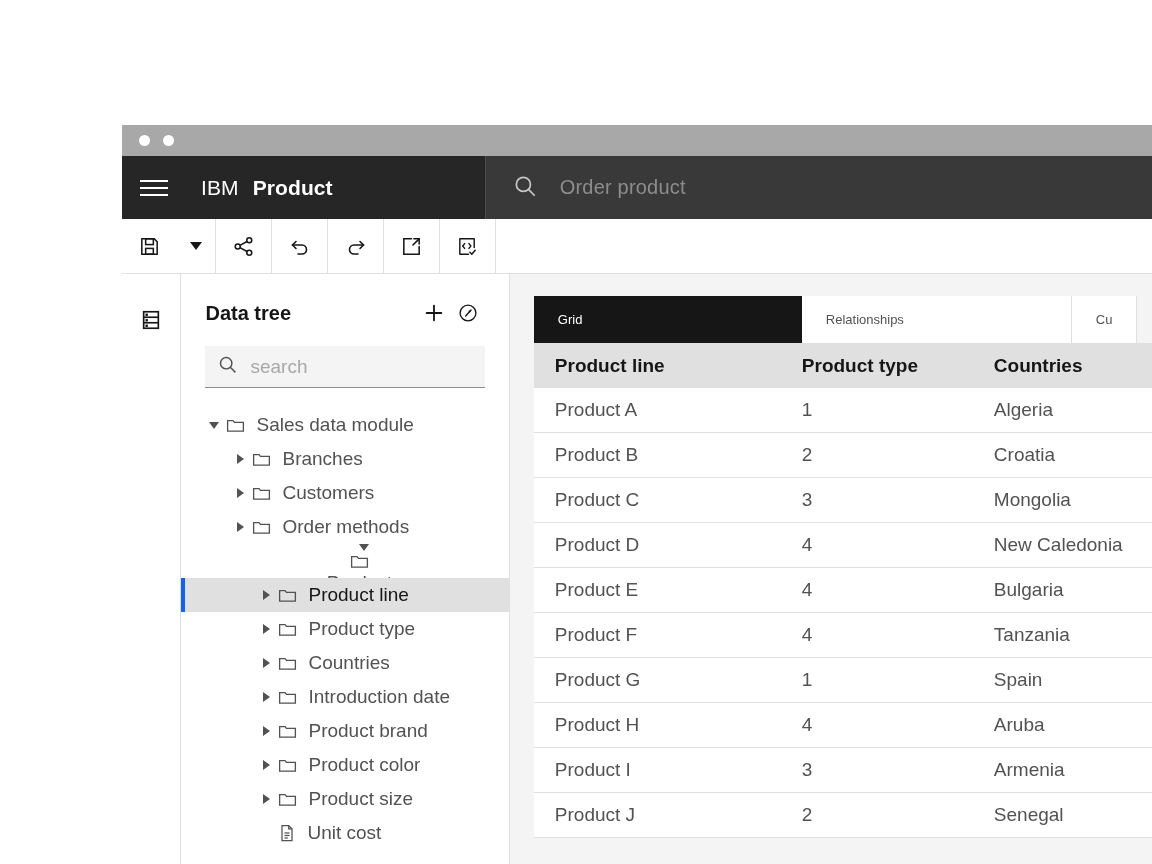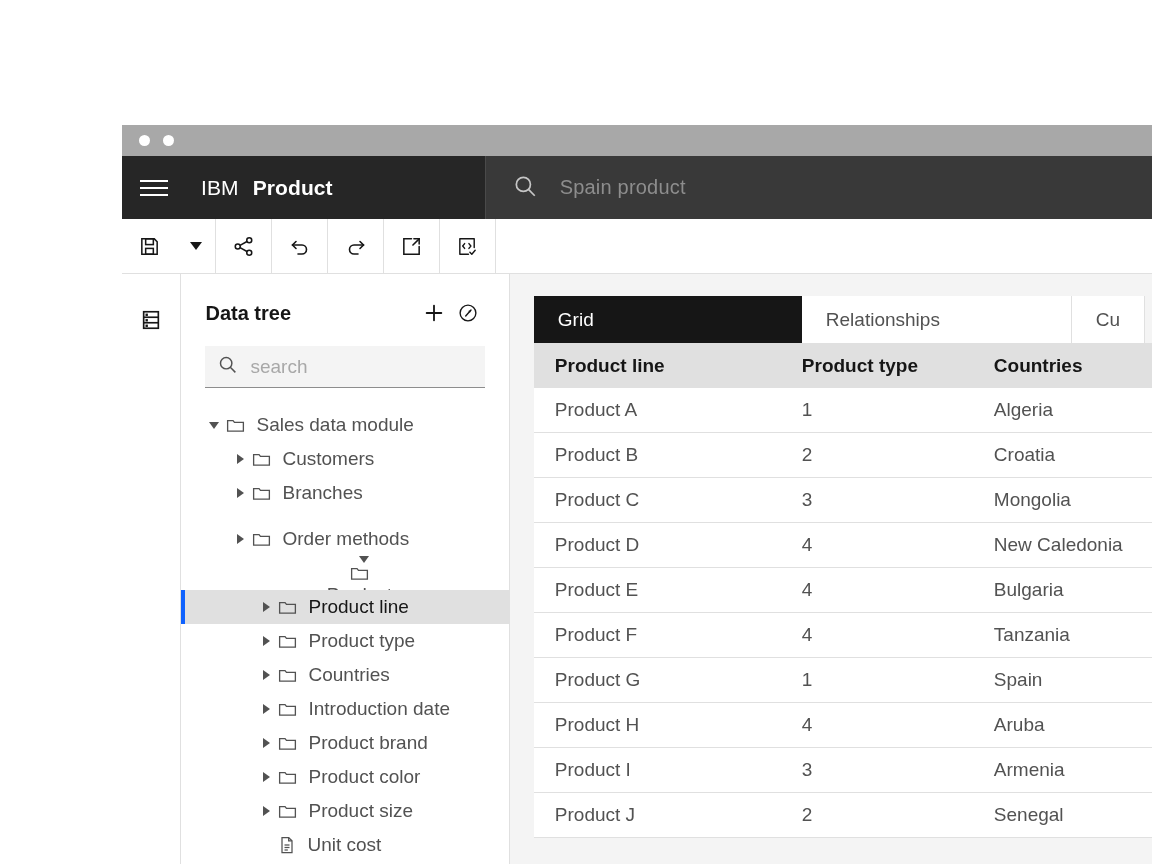--- a/index.html
+++ b/index.html
@@ -157,21 +157,21 @@
   .content { flex: 1 1 auto; background: #f4f4f4; overflow: hidden; position: relative; }
 
   .tabs {
     display: flex; align-items: stretch;
     height: 47px;
     margin: 22px 0 0 24px;
   }
   .tab {
     display: flex; align-items: center;
     padding: 0 24px;
-    font-size: 19px;
+    font-size: 13px;
     color: #525252;
     background: #ffffff;
     cursor: pointer;
     white-space: nowrap;
     border-right: 1px solid #e0e0e0;
   }
   .tab.active { background: #161616; color: #ffffff; border-right: none; }
   .tab.w-grid { width: 268px; }
   .tab.w-rel { width: 270px; }
 
@@ -217,21 +217,21 @@
         <span class="b-strong">Product</span>
       </div>
       <div class="header-spacer"></div>
       <div class="searchwrap">
         <span>
           <svg width="26" height="26" viewBox="0 0 24 24" fill="none" stroke="#c6c6c6" stroke-width="1.6">
             <circle cx="10.5" cy="10.5" r="6.5"></circle>
               <line x1="15.2" y1="15.2" x2="21" y2="21"></line>
           </svg>
         </span>
-        <span class="search-ph">Spain product</span>
+        <span class="search-ph">Order product</span>
       </div>
     </div>
 
     <div class="toolbar">
       <div class="tb-group">
         <div class="tb-btn">
           <svg width="23" height="23" viewBox="0 0 24 24" fill="none" stroke="#161616" stroke-width="1.6">
             <path d="M4 4h13l3 3v13H4z"></path>
               <rect x="8" y="4" width="8" height="6"></rect>
               <rect x="8" y="14" width="8" height="6"></rect>
@@ -347,34 +347,34 @@
             </div>
             <div class="tnode" style="padding-left: 48px;">
               <span class="tw">
                 <span class="chev-r"></span>
               </span>
               <span class="ico">
                 <svg width="21" height="21" viewBox="0 0 24 24" fill="none" stroke="#525252" stroke-width="1.5">
                   <path d="M3 6.5h6.2l1.6 2H21v10H3z"></path>
                 </svg>
               </span>
+              <span class="tlabel">Branches</span>
+            </div>
+            <div class="tnode" style="padding-left: 48px;">
+              <span class="tw">
+                <span class="chev-r"></span>
+              </span>
+              <span class="ico">
+                <svg width="21" height="21" viewBox="0 0 24 24" fill="none" stroke="#525252" stroke-width="1.5">
+                  <path d="M3 6.5h6.2l1.6 2H21v10H3z"></path>
+                </svg>
+              </span>
               <span class="tlabel">Customers</span>
             </div>
             <div class="tnode" style="padding-left: 48px;">
-              <span class="tw">
-                <span class="chev-r"></span>
-              </span>
-              <span class="ico">
-                <svg width="21" height="21" viewBox="0 0 24 24" fill="none" stroke="#525252" stroke-width="1.5">
-                  <path d="M3 6.5h6.2l1.6 2H21v10H3z"></path>
-                </svg>
-              </span>
-              <span class="tlabel">Branches</span>
-            </div>
-            <div class="tnode" style="padding-left: 48px; margin-top: 12px;">
               <span class="tw">
                 <span class="chev-r"></span>
               </span>
               <span class="ico">
                 <svg width="21" height="21" viewBox="0 0 24 24" fill="none" stroke="#525252" stroke-width="1.5">
                   <path d="M3 6.5h6.2l1.6 2H21v10H3z"></path>
                 </svg>
               </span>
               <span class="tlabel">Order methods</span>
             </div>

